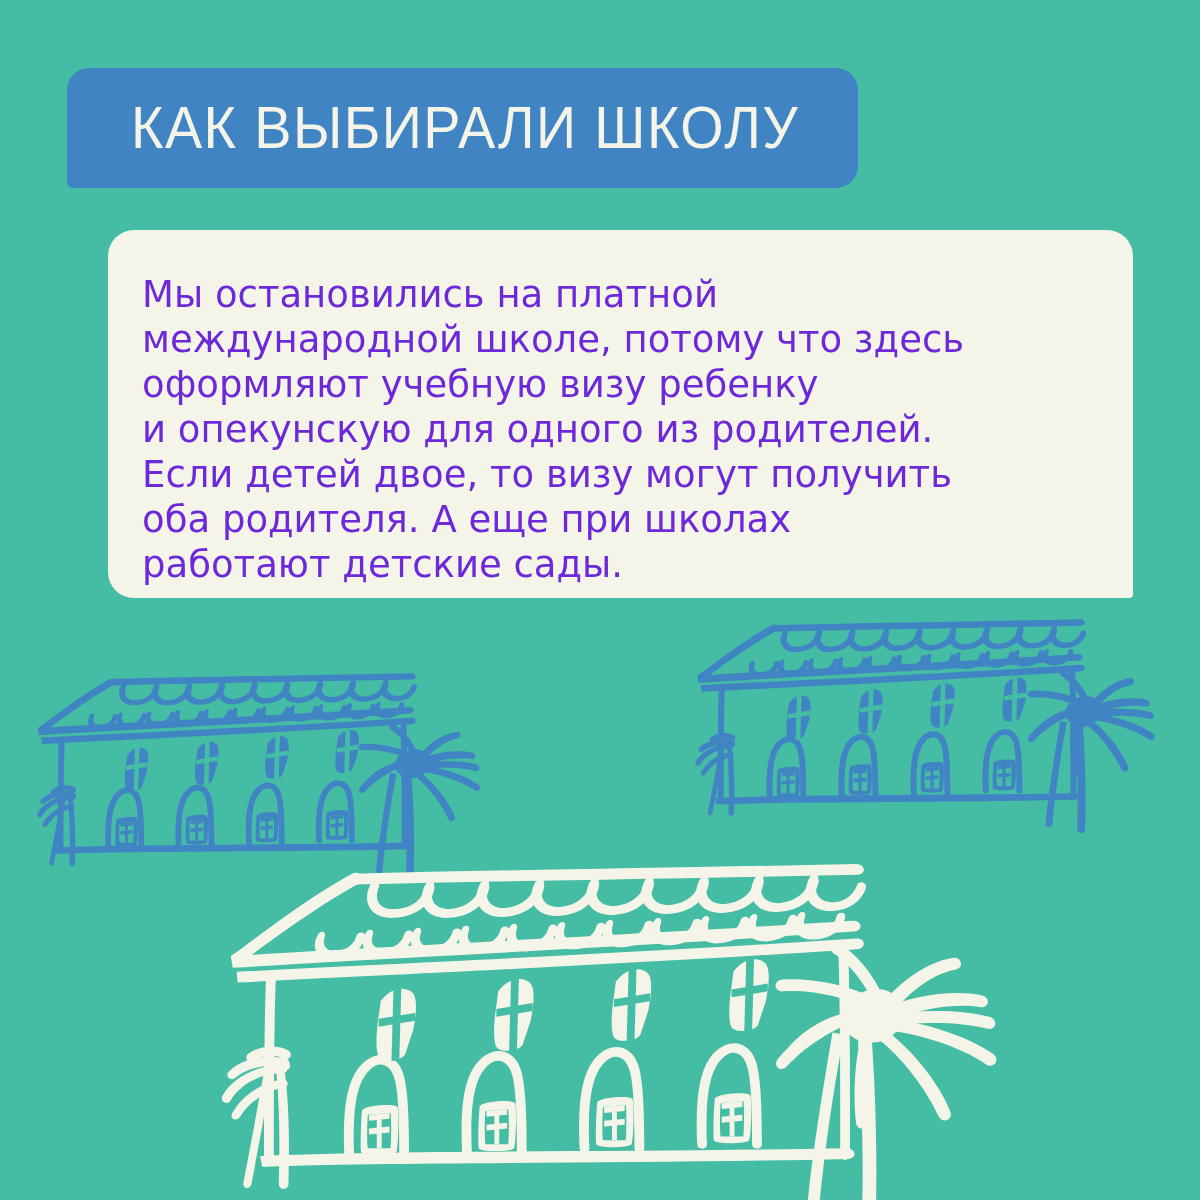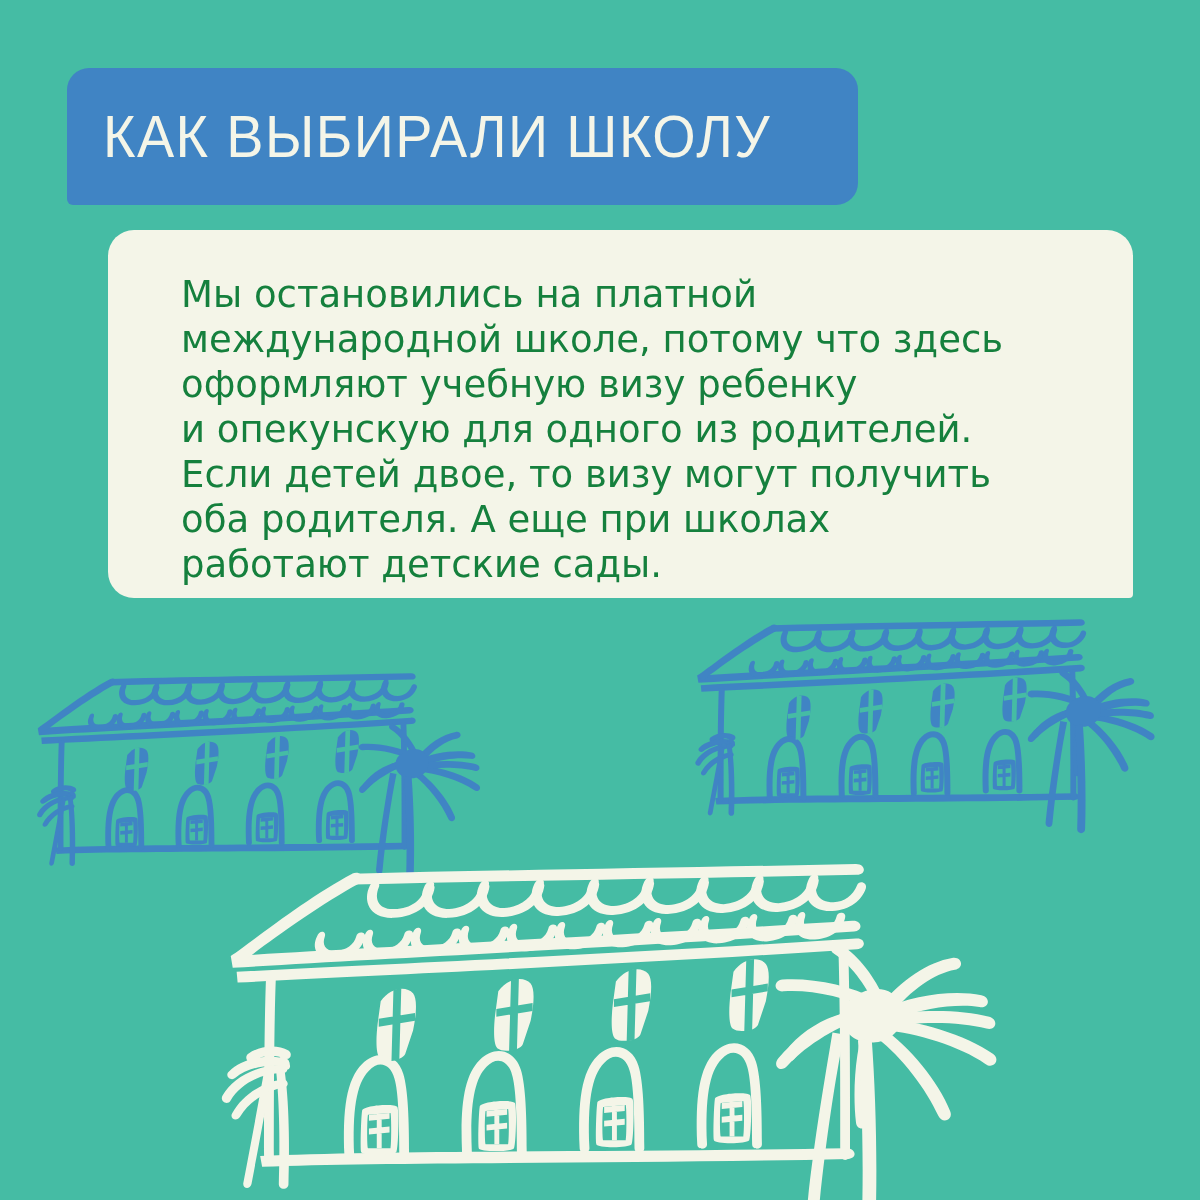--- a/index.html
+++ b/index.html
@@ -7,25 +7,25 @@
     width:1200px;height:1200px;overflow:hidden;
     background:#45bca4;
     font-family:"Liberation Sans", sans-serif;
     position:relative;
   }
 
   .canvas{position:absolute;inset:0;width:1200px;height:1200px;}
 
   
   .title-banner{
-    position:absolute;left:67px;top:68px;width:791px;height:137px;
+    position:absolute;left:67px;top:68px;width:791px;height:120px;
     background:#4084c4;
     border-radius:22px 22px 22px 6px;
     display:flex;align-items:center;
-    box-sizing:border-box;padding-left:36px;
+    box-sizing:border-box;padding-left:64px;
   }
   .title-text{
     color:#f4f5e8;
     font-family:"Liberation Sans Narrow","Liberation Sans",sans-serif;
     font-size:60px;
     font-weight:400;
     letter-spacing:1.5px;
     line-height:1;
     white-space:nowrap;
     transform:scaleX(0.93);
@@ -211,21 +211,21 @@
           <use href="#palm-right"></use>
         </g>
     </g>
   </svg>
 
   <div class="title-banner" style="background: rgb(64, 132, 196);">
     <div class="title-text" style="color: rgb(244, 245, 232);">КАК ВЫБИРАЛИ ШКОЛУ</div>
   </div>
 
   <div class="body-card" style="background: rgb(244, 245, 232);">
-    <div class="body-text" style="color: #15803d; margin-left: 39px;">Мы остановились на платной
+    <div class="body-text" style="color: #6d28d9;">Мы остановились на платной
 международной школе, потому что здесь
 оформляют учебную визу ребенку
 и опекунскую для одного из родителей.
 Если детей двое, то визу могут получить
 оба родителя. А еще при школах
 работают детские сады.</div>
   </div>
 
 </div>
 

